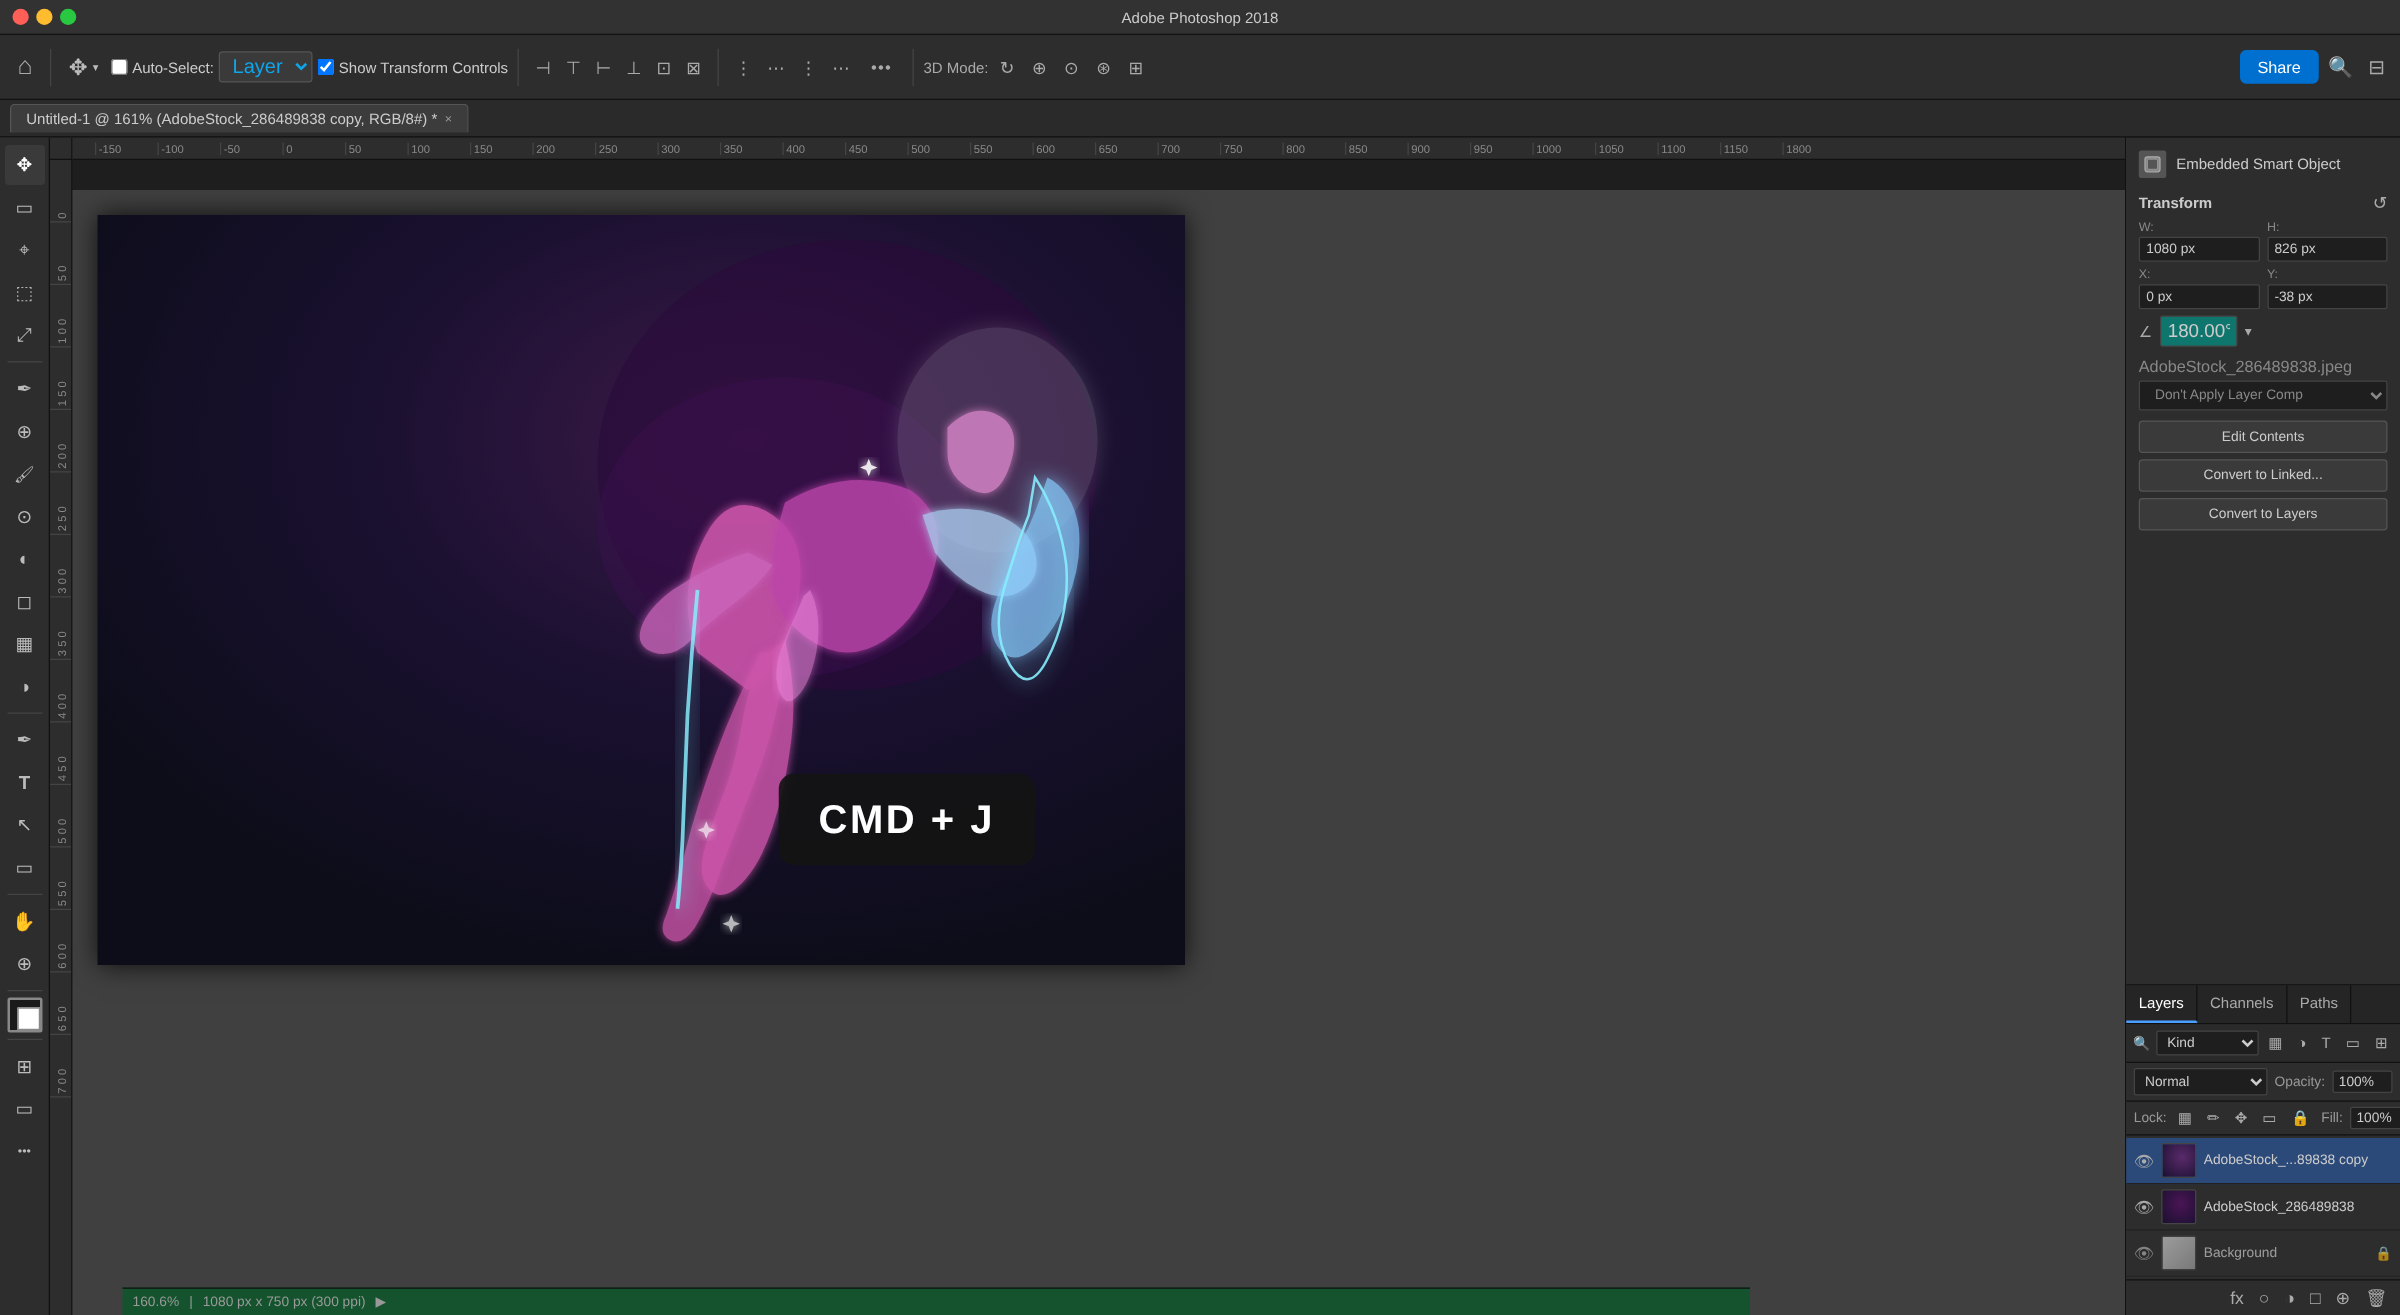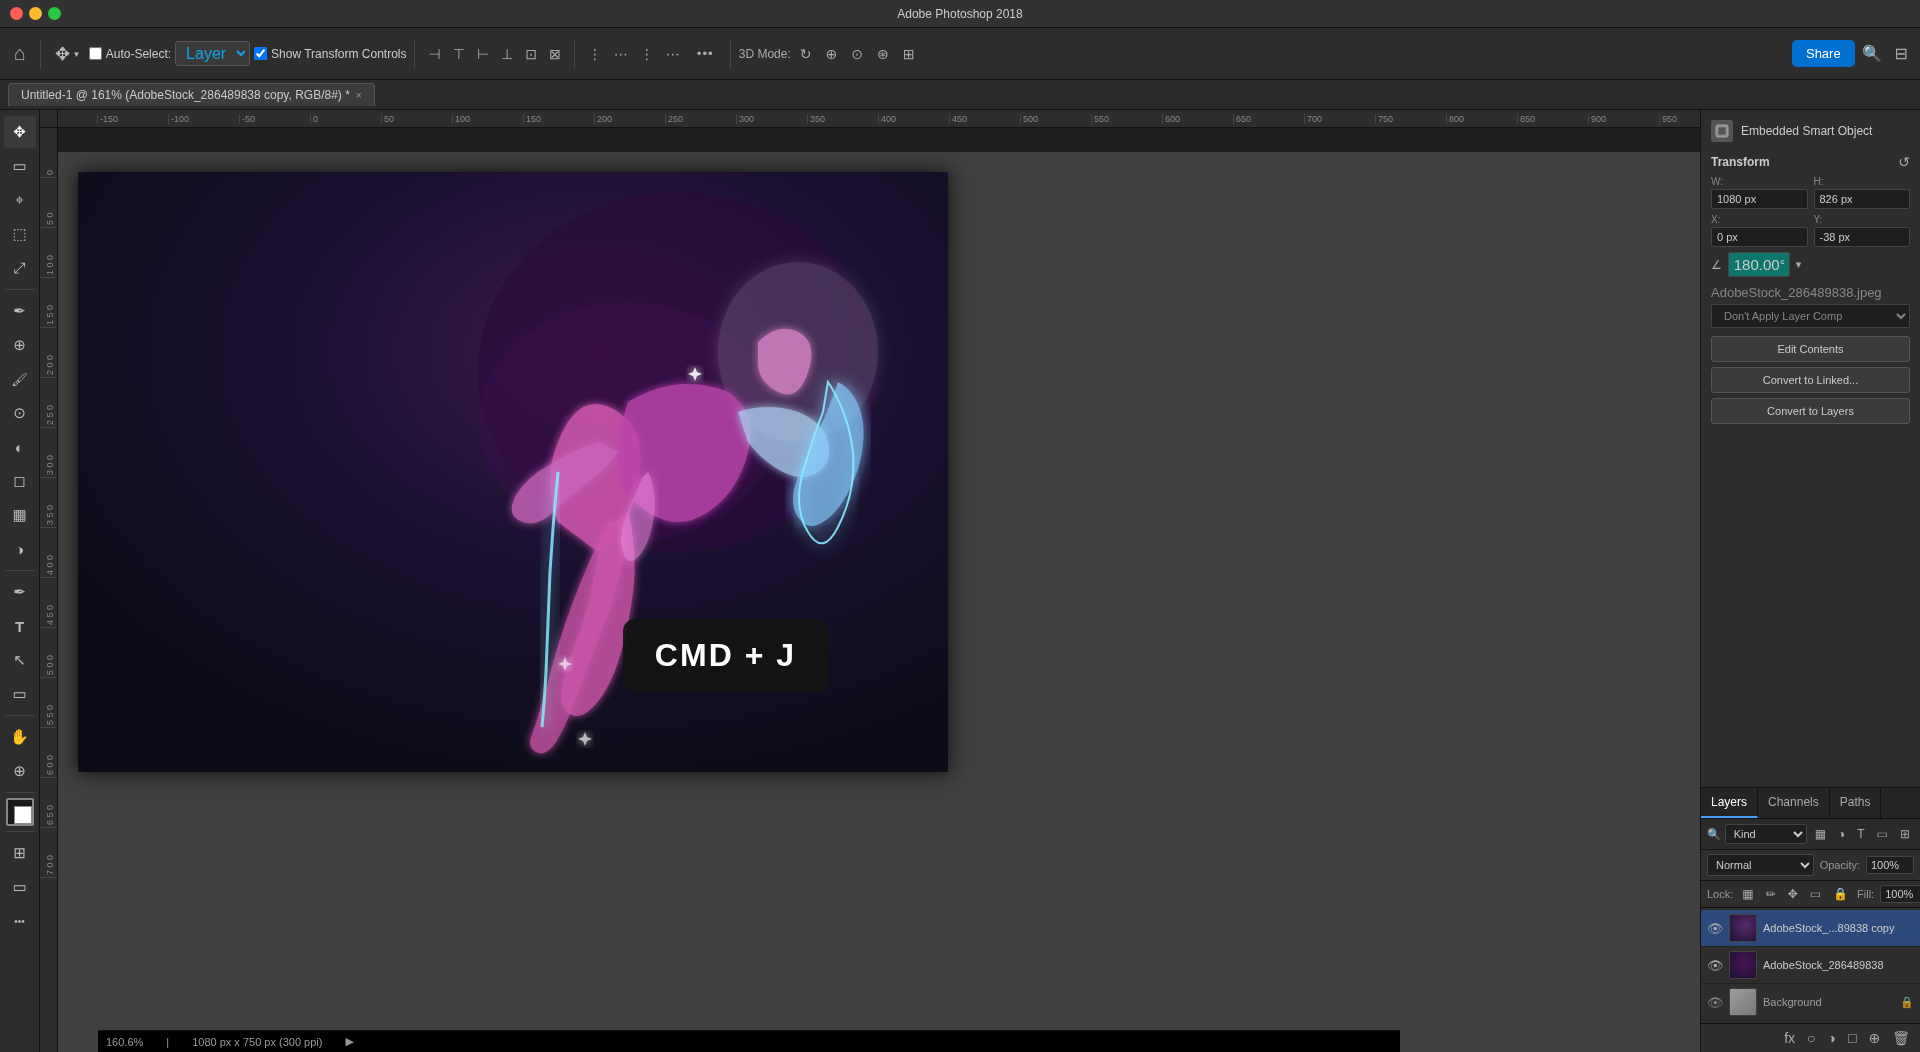--- a/index.html
+++ b/index.html
@@ -130,21 +130,21 @@
     #top-ruler {
       height: 18px;
       background: #2d2d2d;
       border-bottom: 1px solid #111;
       display: flex;
       align-items: center;
       overflow: hidden;
       padding-left: 18px;
     }
     .ruler-marks { display: flex; color: #888; font-size: 9px; gap: 0; }
-    .ruler-mark { width: 50px; text-align: left; border-left: 1px solid #444; padding-left: 2px; margin-left: 21px; }
+    .ruler-mark { width: 50px; text-align: left; border-left: 1px solid #444; padding-left: 2px; }
 
     #canvas-with-left-ruler {
       display: flex;
       flex: 1;
       overflow: hidden;
     }
     #left-ruler {
       width: 18px;
       background: #2d2d2d;
       border-right: 1px solid #111;
@@ -192,28 +192,28 @@
       font-weight: bold;
       padding: 18px 32px;
       border-radius: 12px;
       letter-spacing: 2px;
       z-index: 100;
     }
 
     
     #statusbar {
       height: 22px;
-      background: #000000;
+      background: #14532d;
       border-top: 1px solid #111;
       display: flex;
       align-items: center;
       padding: 0 8px;
       color: #999;
       font-size: 11px;
-      gap: 23px;
+      gap: 8px;
       position: absolute;
       bottom: 0;
       left: 40px;
       right: 300px;
     }
 
     
     #right-panel {
       width: 220px;
       background: #2d2d2d;

